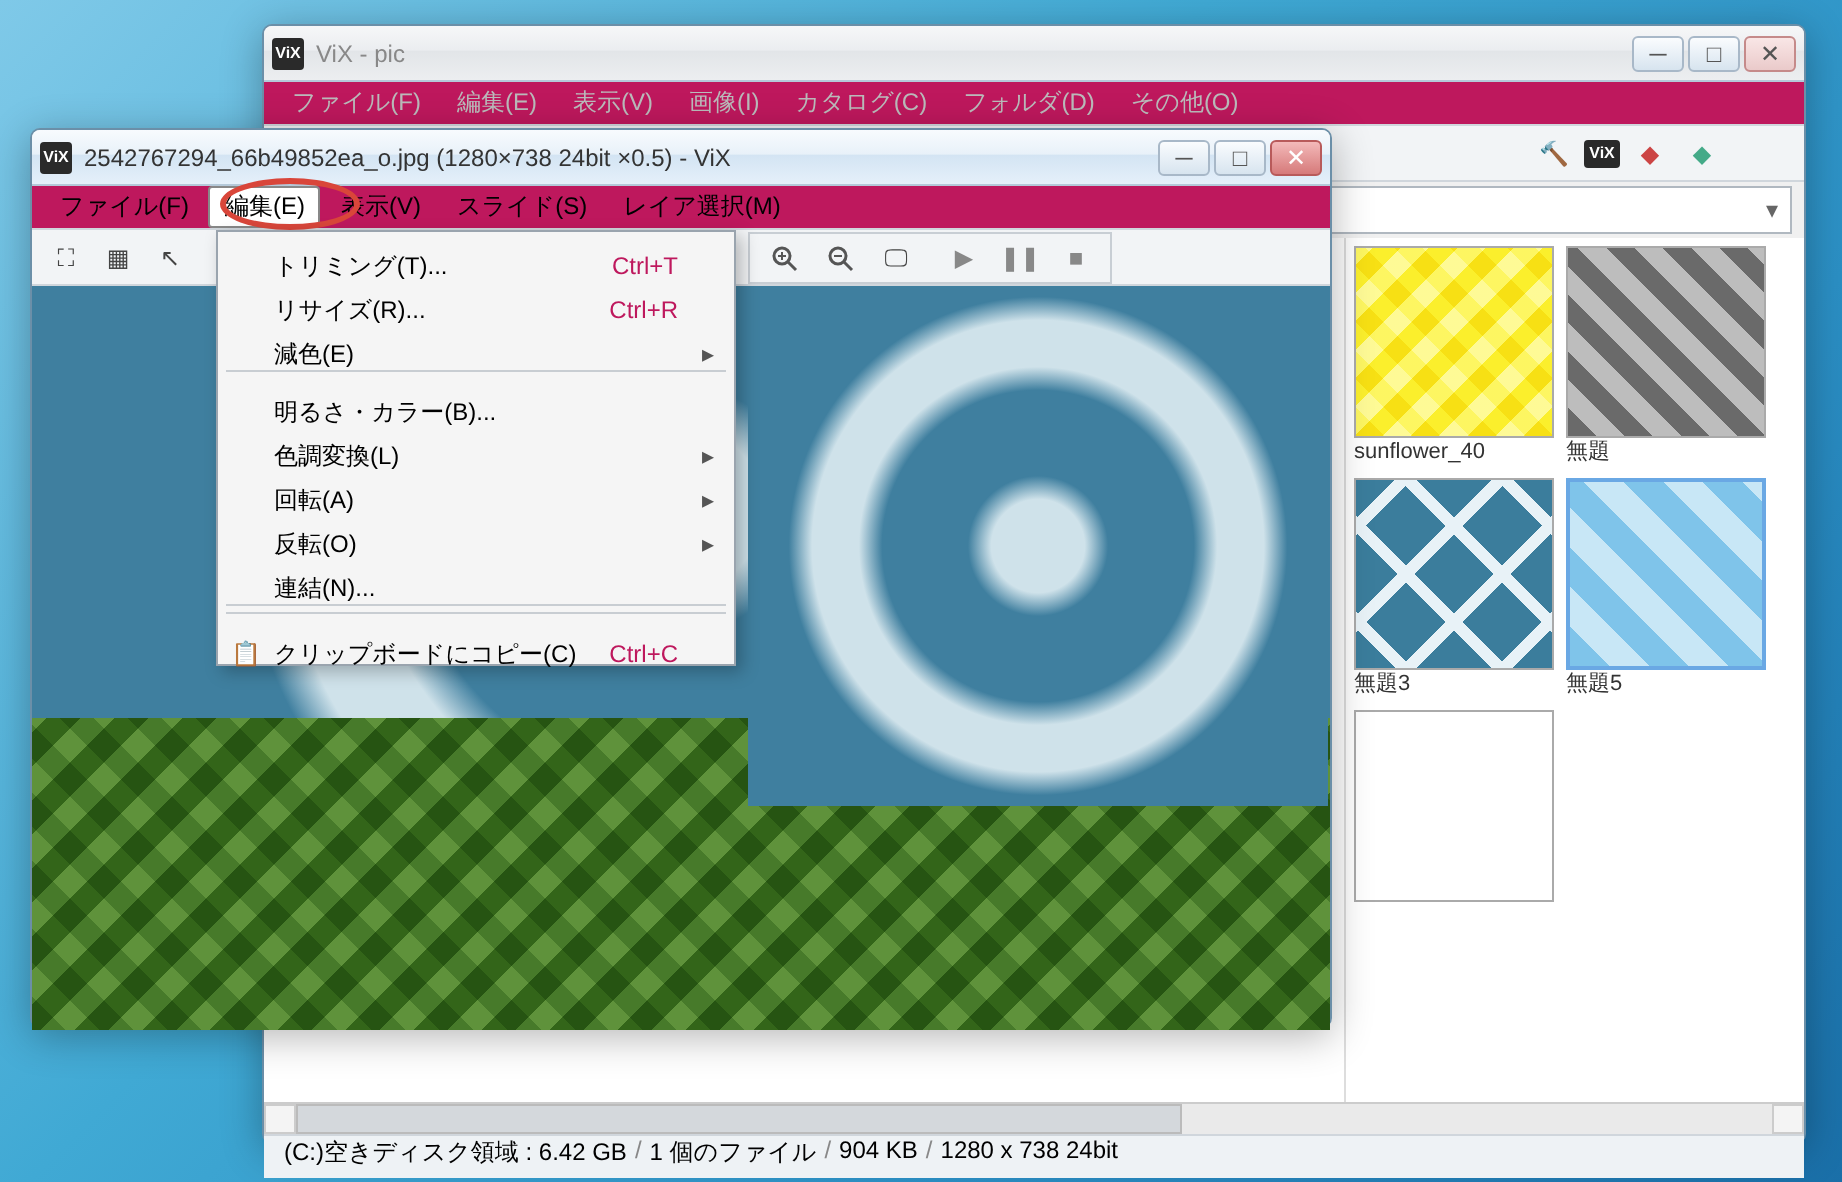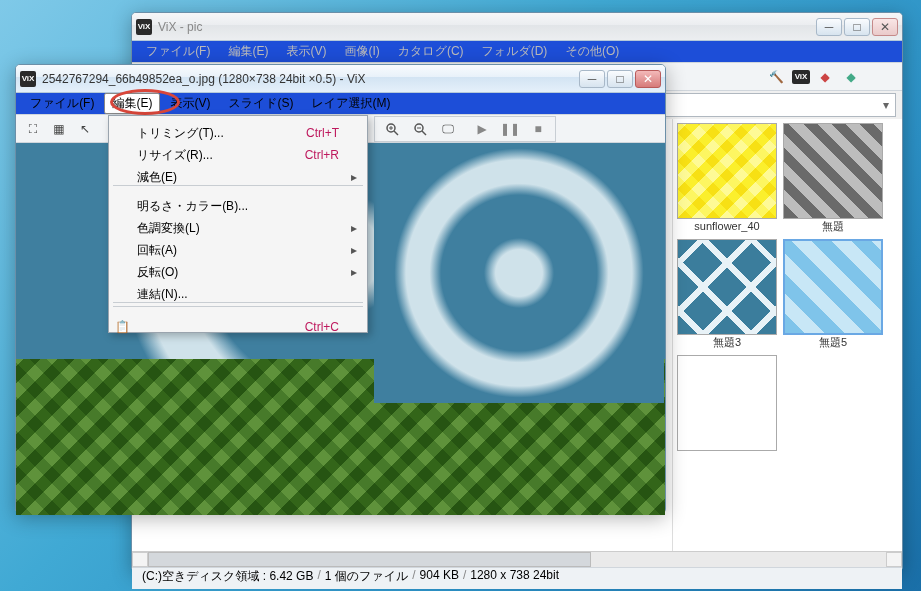--- a/index.html
+++ b/index.html
@@ -6,31 +6,31 @@
 body{width:921px;height:591px;position:relative;background:linear-gradient(135deg,#7fc9e8 0%,#40a9d4 40%,#2b8fc4 70%,#1a6fa8 100%);overflow:hidden}
 .window{position:absolute;background:#f0f0f0;border:1px solid #6b8fa8;border-radius:5px;box-shadow:0 4px 20px rgba(0,0,0,.3)}
 .titlebar{height:28px;display:flex;align-items:center;padding:0 4px;background:linear-gradient(180deg,#f8fbfe 0%,#e8f1f9 45%,#d3e4f3 46%,#e5f0fa 100%);border-radius:4px 4px 0 0;border-bottom:1px solid #b5c9d9}
 .titlebar.inactive{background:linear-gradient(180deg,#f6f7f8 0%,#ebedf0 45%,#e2e5e8 46%,#eceef0 100%)}
 .app-icon{width:16px;height:16px;margin-right:6px;background:#2a2a2a;color:#fff;font-size:8px;font-weight:bold;display:flex;align-items:center;justify-content:center;border-radius:2px}
 .title-text{flex:1;color:#333}
 .titlebar.inactive .title-text{color:#888}
 .winbtns{display:flex;gap:2px}
 .winbtn{width:26px;height:18px;border:1px solid #a8b8c8;border-radius:3px;background:linear-gradient(180deg,#fafcfe,#d7e4ef);display:flex;align-items:center;justify-content:center;color:#555;font-family:Arial}
 .winbtn.close{border-color:#c58a8a;background:linear-gradient(180deg,#f9e6e6,#eacaca)}
-.menubar{height:22px;display:flex;align-items:center;padding:0 6px;background:#1d4ed8;border-bottom:1px solid #d0d6dc;gap:2px}
+.menubar{height:22px;display:flex;align-items:center;padding:0 6px;background:#be185d;border-bottom:1px solid #d0d6dc;gap:2px}
 .menubar.faded{color:#bbb;position:relative}
 .menuitem{padding:2px 8px;cursor:default}
 .menuitem.highlighted{background:#fff;border:1px solid #888;border-radius:2px;padding:1px 7px}
 .ellipse{position:absolute;width:70px;height:26px;border:3px solid #d9463a;border-radius:50%;left:94px;top:-4px;pointer-events:none}
 .toolbar{height:28px;display:flex;align-items:center;padding:0 6px;background:#f2f4f6;border-bottom:1px solid #d0d6dc;gap:4px}
 .tbtn{width:22px;height:22px;display:flex;align-items:center;justify-content:center;color:#444}
 .pathbar{height:24px;margin:2px 6px;background:#fff;border:1px solid #b0b8c0;display:flex;align-items:center;padding:0 6px}
 .content{position:relative;background:#fff;overflow:hidden}
 .thumbs{display:flex;flex-wrap:wrap;padding:4px;gap:6px;background:#fff}
-.thumb{width:100px;text-align:center}
+.thumb{width:100px;}
 .thumb-box{width:100px;height:96px;border:1px solid #aaa;background:#fff;position:relative;overflow:hidden}
 .thumb-box.sel{border:2px solid #6aa8e4;background:#e8f2fc}
 .thumb-label{font-size:11px;line-height:14px;color:#333}
 .statusbar{height:22px;display:flex;padding:0 10px;background:#eef2f5;border-top:1px solid #d0d6dc;gap:4px}
 .dropdown{position:absolute;background:#f5f5f5;border:1px solid #9aa4ae;box-shadow:3px 3px 8px rgba(0,0,0,.25);z-index:30}
 .dropdown .row{height:22px;display:flex;align-items:center;padding:12px 10px 0 28px;position:relative;cursor:default}
 .dropdown .row.disabled{color:#9a9a9a}
 .dropdown .shortcut{position:absolute;right:28px;color:#be185d}
 .dropdown .arrow{position:absolute;right:10px;color:#555}
 .dropdown .sep-row{height:1px;margin:3px 4px;background:#c8cdd2}
@@ -230,16 +230,17 @@
         <span>反転(O)</span>
         <span class="arrow">▸</span>
       </div>
       <div class="row">
         <span>連結(N)...</span>
       </div>
       <div class="sep-row"></div>
       <div class="sep-row"></div>
       <div class="row">
         <span class="icon-slot">📋</span>
+        <span>クリップボードにコピー(C)</span>
         <span class="shortcut">Ctrl+C</span>
       </div>
     </div>
 </div>
 
 </body></html>

